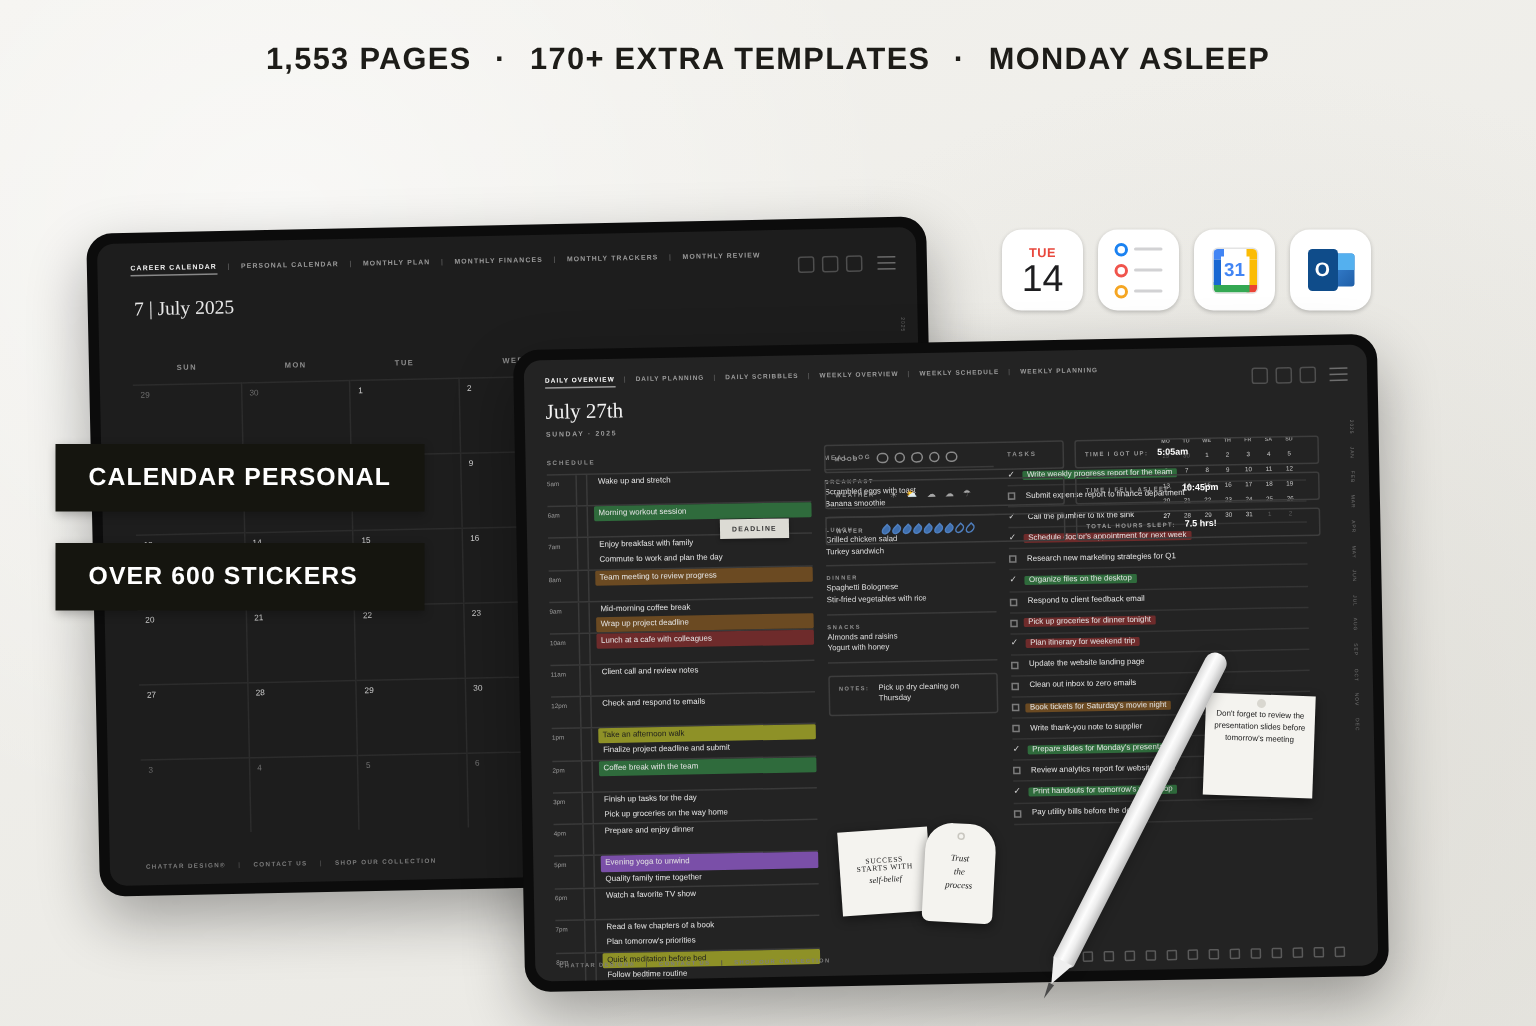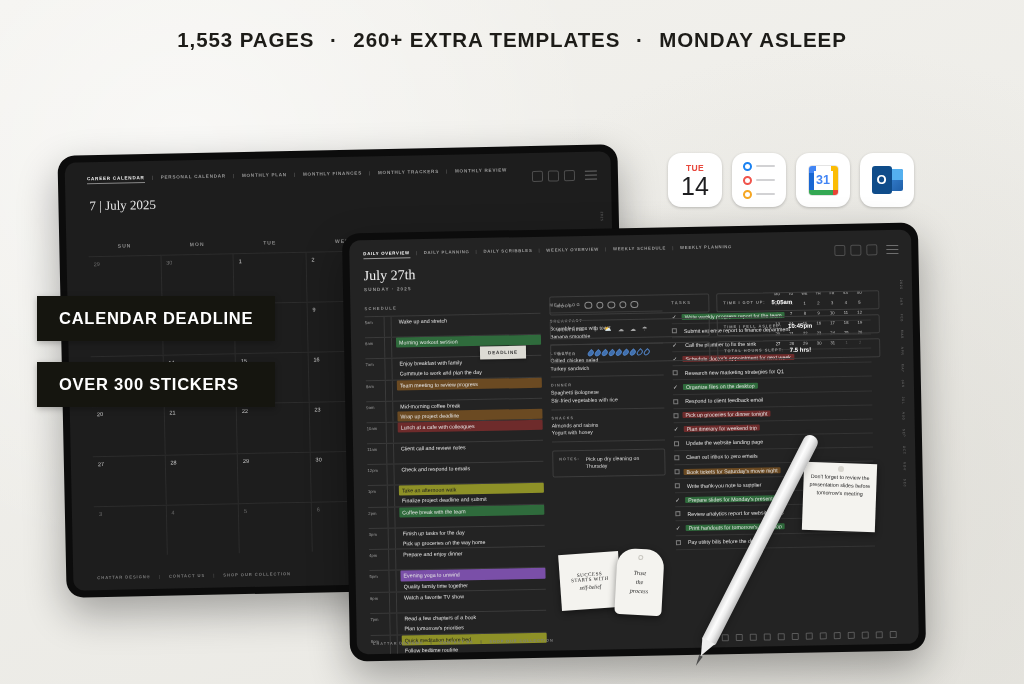--- a/index.html
+++ b/index.html
@@ -196,21 +196,21 @@
 </style>
 </head>
 <body>
 
 <div class="grain"></div>
 
 <div class="header">
   <div class="subtitle">
     <span>1,553 PAGES</span>
     <span class="dot">·</span>
-    <span>260+ EXTRA TEMPLATES</span>
+    <span>170+ EXTRA TEMPLATES</span>
     <span class="dot">·</span>
     <span>MONDAY ASLEEP</span>
   </div>
 </div>
 
 <div class="appicons">
   <div class="appicon">
     <div class="ical-top">TUE</div>
     <div class="ical-num">14</div>
   </div>
@@ -795,15 +795,15 @@
   <span>the</span>
   <span>process</span>
 </div>
 
 <div id="apple-pencil">
   <span class="tip"></span>
   <span class="tip2"></span>
 </div>
 
 <div class="badges">
-  <div class="badge">CALENDAR DEADLINE</div>
-  <div class="badge">OVER 300 STICKERS</div>
+  <div class="badge">CALENDAR PERSONAL</div>
+  <div class="badge">OVER 600 STICKERS</div>
 </div>
 
 </body></html>

